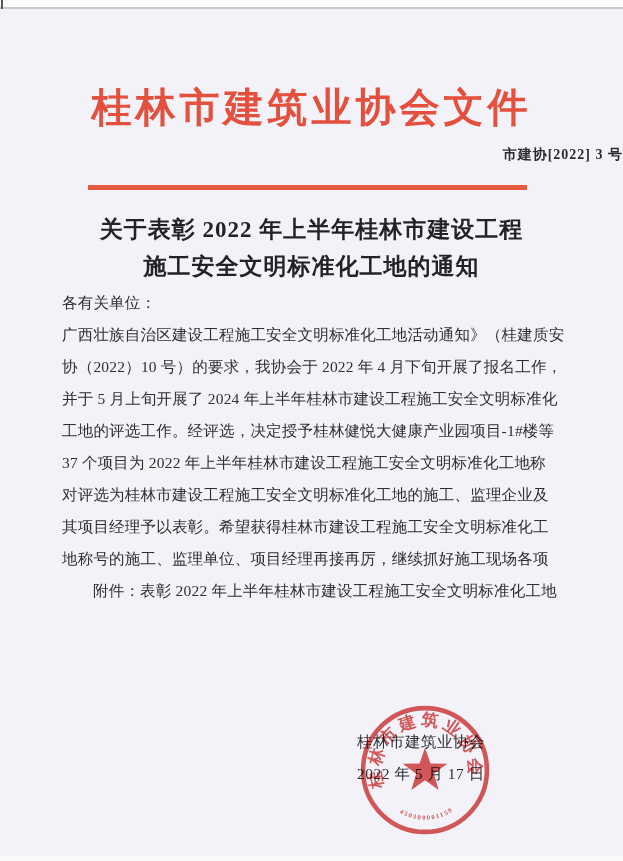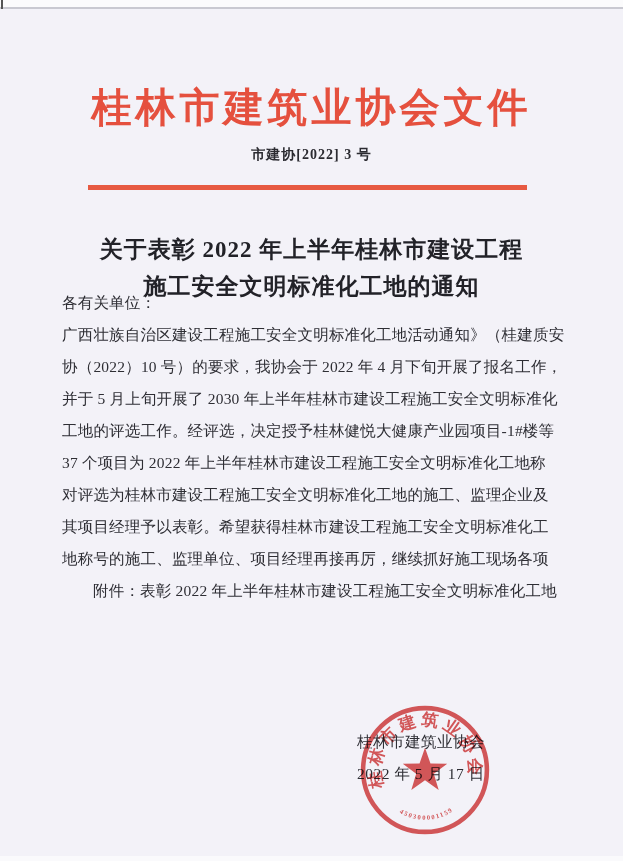--- a/index.html
+++ b/index.html
@@ -46,21 +46,21 @@
     font-size: 40px;
     font-weight: 900;
     letter-spacing: 4px;
     color: #e5503e;
     white-space: nowrap;
   }
   .doc-number {
     position: absolute;
     left: 0; top: 146px;
     width: 100%;
-    text-align: center;
+    text-align: right;
     font-size: 14px;
     font-weight: bold;
     color: #2b2b31;
     letter-spacing: 1px;
   }
   .red-rule {
     position: absolute;
     left: 88px; top: 185px;
     width: 439px; height: 5px;
     background: #e75a42;
@@ -68,21 +68,20 @@
   .notice-title {
     position: absolute;
     left: 0;
     width: 100%;
     text-align: center;
     font-size: 23px;
     font-weight: bold;
     color: #222228;
     letter-spacing: 1px;
     white-space: nowrap;
-    margin-top: 20px;
   }
   .notice-title.line1 { top: 214px; }
   .notice-title.line2 { top: 251px; }
 
   .body-block {
     position: absolute;
     left: 62px; top: 287px;
     width: 505px;
     font-size: 15.5px;
     color: #2e2e34;
@@ -137,21 +136,21 @@
 
   <div class="red-rule"></div>
 
   <div class="notice-title line1">关于表彰 2022 年上半年桂林市建设工程</div>
   <div class="notice-title line2">施工安全文明标准化工地的通知</div>
 
   <div class="body-block">
     <div class="body-line">各有关单位：</div>
     <div class="body-line">广西壮族自治区建设工程施工安全文明标准化工地活动通知》（桂建质安</div>
     <div class="body-line">协（2022）10 号）的要求，我协会于 2022 年 4 月下旬开展了报名工作，</div>
-    <div class="body-line">并于 5 月上旬开展了 2030 年上半年桂林市建设工程施工安全文明标准化</div>
+    <div class="body-line">并于 5 月上旬开展了 2024 年上半年桂林市建设工程施工安全文明标准化</div>
     <div class="body-line">工地的评选工作。经评选，决定授予桂林健悦大健康产业园项目-1#楼等</div>
     <div class="body-line">37 个项目为 2022 年上半年桂林市建设工程施工安全文明标准化工地称</div>
     <div class="body-line">对评选为桂林市建设工程施工安全文明标准化工地的施工、监理企业及</div>
     <div class="body-line">其项目经理予以表彰。希望获得桂林市建设工程施工安全文明标准化工</div>
     <div class="body-line">地称号的施工、监理单位、项目经理再接再厉，继续抓好施工现场各项</div>
     <div class="body-line indent-2">附件：表彰 2022 年上半年桂林市建设工程施工安全文明标准化工地</div>
   </div>
 
   <div class="signature-line sig-org">桂林市建筑业协会</div>
   <div class="signature-line sig-date">2022 年 5 月 17 日</div>

